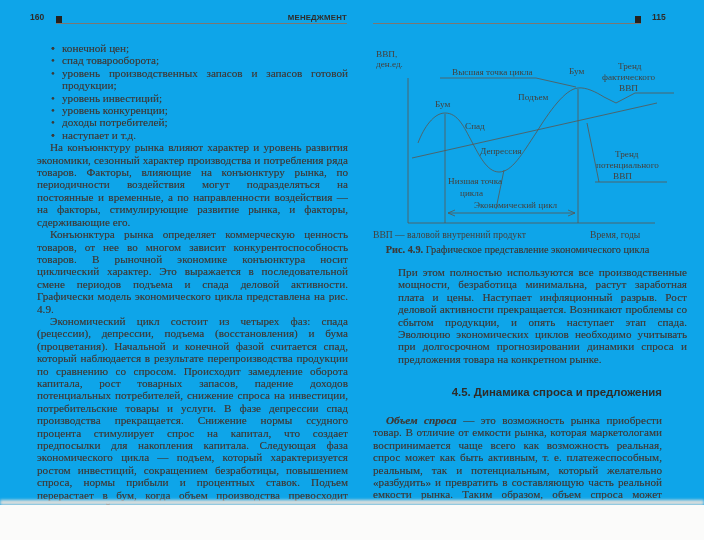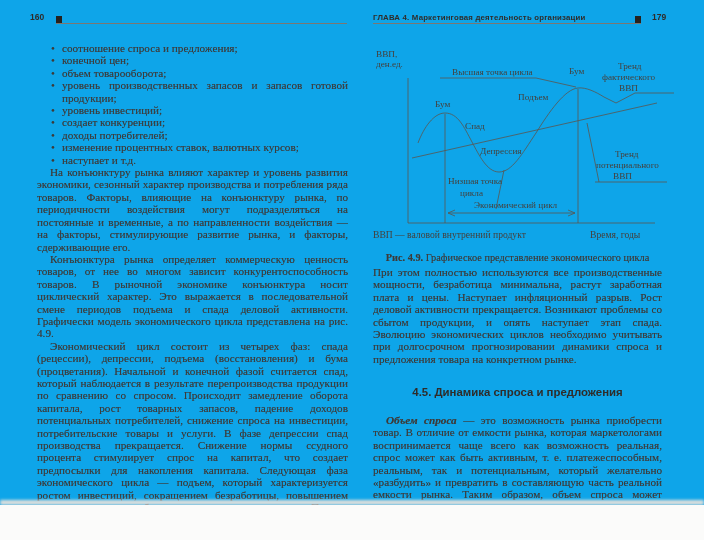--- a/index.html
+++ b/index.html
@@ -31,64 +31,64 @@
   .hdr-bar.right{left:635px;}
 
   
   .col-left{position:absolute;left:37px;top:42px;width:311px;
     font-size:11.2px;line-height:12.4px;text-align:justify;
     text-shadow:0 0 .35px rgba(62,58,56,.55);}
   .col-left ul{margin:0;padding:0;list-style:none;}
   .col-left li{position:relative;padding-left:25px;}
   .blt{position:absolute;left:14px;top:0;}
   .para{margin:0;text-indent:13px;}
-  .para.noindent{text-indent:0;}
+  .para.noindent{text-indent:0;margin-left:25px;}
 
   
   .rc{position:absolute;left:373px;width:289px;font-size:11.2px;line-height:12.4px;
     text-align:justify;text-shadow:0 0 .35px rgba(62,58,56,.55);}
   .fig-svg{position:absolute;left:368px;top:45px;width:312px;height:215px;}
   .fig-caption{position:absolute;left:370px;top:244px;width:295px;text-align:center;
-    font-size:10.3px;color:#3e3a38;text-shadow:0 0 .35px rgba(62,58,56,.5);margin-top:8px;}
+    font-size:10.3px;color:#3e3a38;text-shadow:0 0 .35px rgba(62,58,56,.5);}
   .fig-caption .cap-b{font-weight:bold;}
   .sect-head{position:absolute;left:373px;top:385px;width:289px;
     font-family:"Liberation Sans",sans-serif;font-weight:bold;font-size:11.4px;
-    line-height:14px;color:#2f2c2a;text-align:center;}
+    line-height:14px;color:#2f2c2a;text-align:right;}
   .sect-head .l2{padding-left:22px;}
   .term{font-weight:bold;font-style:italic;margin-top:38px;}
 
   
   .fig-svg path,.fig-svg line{stroke:#5a554f;stroke-width:.8;fill:none;}
   .fig-svg text{fill:#45413d;font-family:"Liberation Serif",serif;font-size:9.2px;}
   .fig-svg text.fn{font-size:9.6px;}
 </style>
 </head>
 <body>
 
 <div class="spread">
 
   <div class="hdr-num left">160</div>
+  <div class="hdr-title left">МЕНЕДЖМЕНТ</div>
   <div class="hdr-bar left"></div>
   <div class="hdr-rule left"></div>
 
-  <div class="hdr-title right">ГЛАВА 4. Маркетинговая деятельность организации</div>
   <div class="hdr-bar right"></div>
   <div class="hdr-rule right"></div>
-  <div class="hdr-num right">179</div>
+  <div class="hdr-num right">115</div>
 
   <div class="col-left">
     <ul>
-      <li><span class="blt">•</span><span>соотношение спроса и предложения;</span></li>
+      <li><span class="blt">•</span></li>
       <li><span class="blt">•</span><span>конечной цен;</span></li>
-      <li><span class="blt">•</span><span>объем товарооборота;</span></li>
+      <li><span class="blt">•</span><span>спад товарооборота;</span></li>
       <li><span class="blt">•</span><span>уровень производственных запасов и запасов готовой продукции;</span></li>
       <li><span class="blt">•</span><span>уровень инвестиций;</span></li>
-      <li><span class="blt">•</span><span>создает конкуренции;</span></li>
+      <li><span class="blt">•</span><span>уровень конкуренции;</span></li>
       <li><span class="blt">•</span><span>доходы потребителей;</span></li>
-      <li><span class="blt">•</span><span>изменение процентных ставок, валютных курсов;</span></li>
+      <li><span class="blt">•</span></li>
       <li><span class="blt">•</span><span>наступает и т.д.</span></li>
     </ul>
     <p class="para">На конъюнктуру рынка влияют характер и уровень развития экономики, сезонный характер производства и потребления ряда товаров. Факторы, влияющие на конъюнктуру рынка, по периодичности воздействия могут подразделяться на постоянные и временные, а по направленности воздействия — на факторы, стимулирующие развитие рынка, и факторы, сдерживающие его.</p>
     <p class="para">Конъюнктура рынка определяет коммерческую ценность товаров, от нее во многом зависит конкурентоспособность товаров. В рыночной экономике конъюнктура носит циклический характер. Это выражается в последовательной смене периодов подъема и спада деловой активности. Графически модель экономического цикла представлена на рис. 4.9.</p>
     <p class="para">Экономический цикл состоит из четырех фаз: спада (рецессии), депрессии, подъема (восстановления) и бума (процветания). Начальной и конечной фазой считается спад, который наблюдается в результате перепроизводства продукции по сравнению со спросом. Происходит замедление оборота капитала, рост товарных запасов, падение доходов потенциальных потребителей, снижение спроса на инвестиции, потребительские товары и услуги. В фазе депрессии спад производства прекращается. Снижение нормы ссудного процента стимулирует спрос на капитал, что создает предпосылки для накопления капитала. Следующая фаза экономического цикла — подъем, который характеризуется ростом инвестиций, сокращением безработицы, повышением спроса, нормы прибыли и процентных ставок. Подъем перерастает в бум, когда объем производства превосходит предкризисный уровень.</p>
   </div>
 
   <svg class="fig-svg" viewBox="0 0 312 215">
 
     <path d="M40,33 V178 M40,178 H287"></path>

